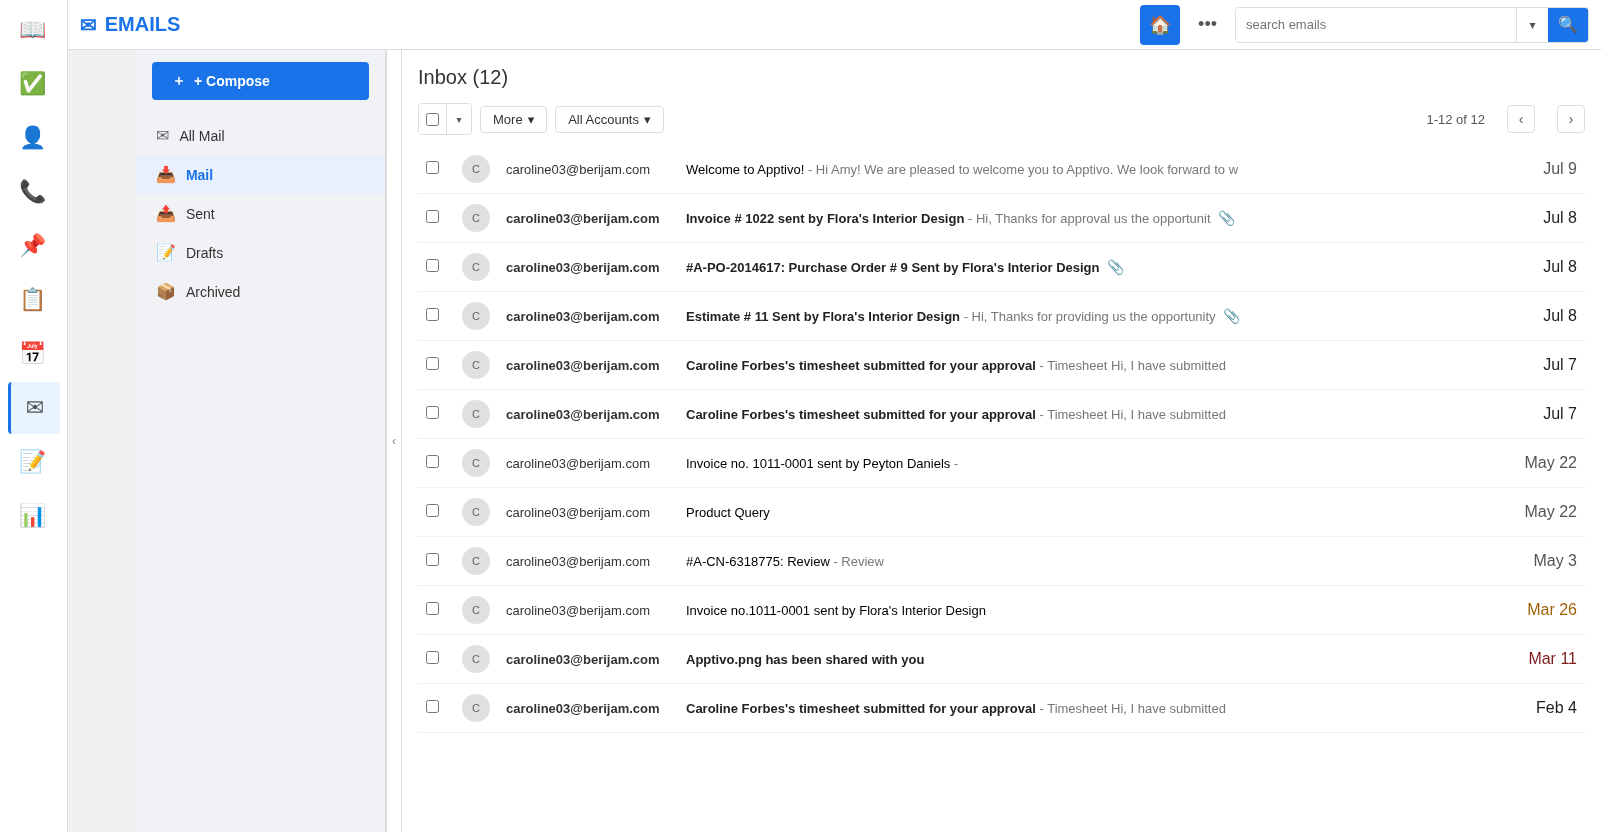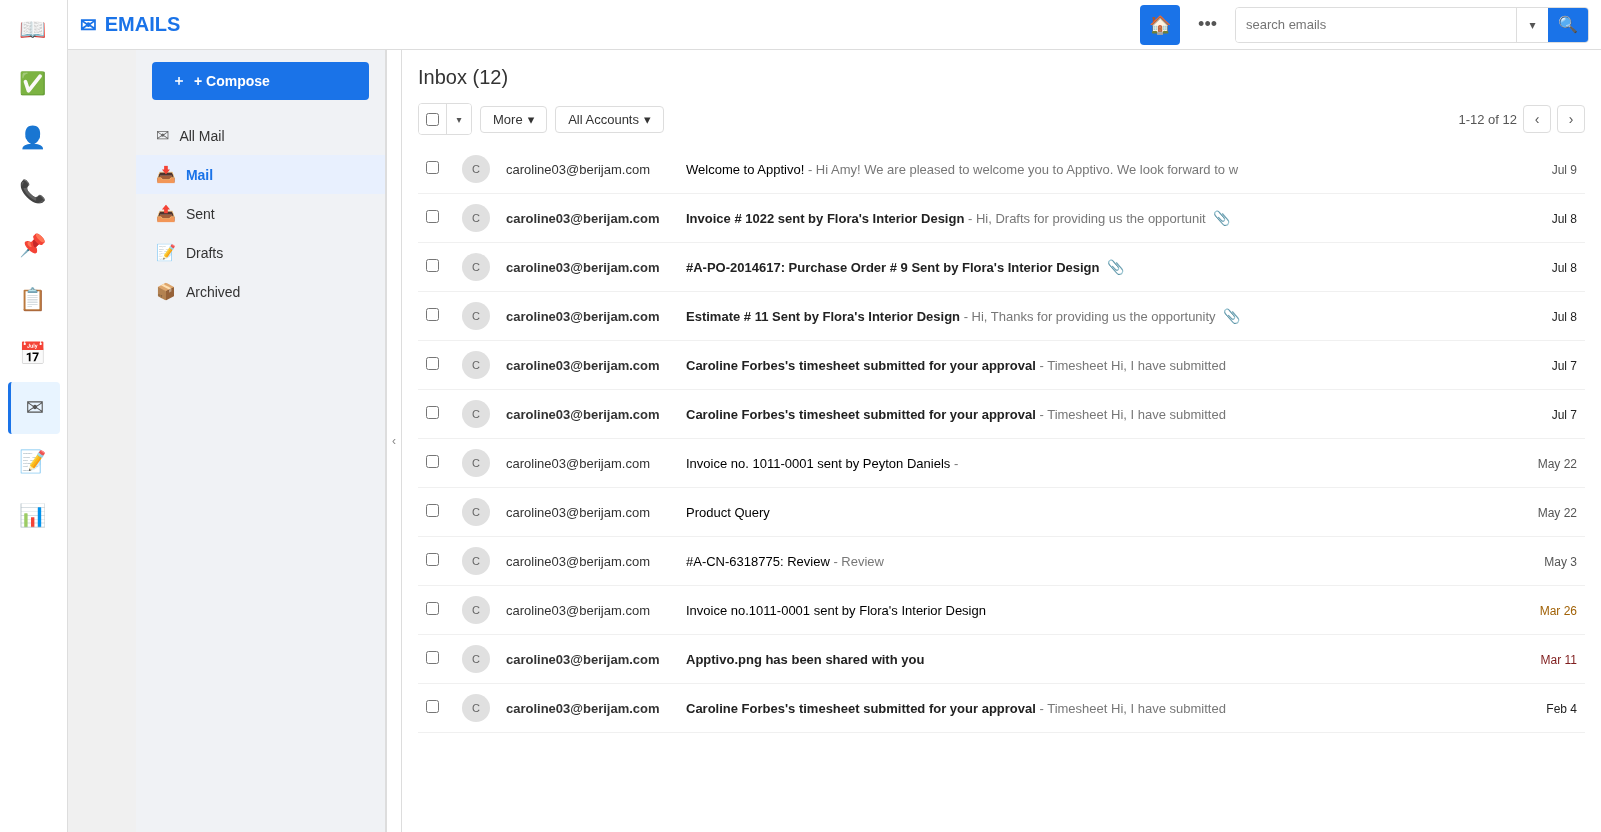--- a/index.html
+++ b/index.html
@@ -223,21 +223,21 @@
       background: #fff;
       border: 1px solid #ddd;
       border-radius: 4px;
       cursor: pointer;
       font-size: 13px;
       color: #333;
     }
     .pagination {
       display: flex;
       align-items: center;
-      gap: 6px;
+      gap: 22px;
       margin-left: auto;
       font-size: 13px;
       color: #555;
     }
     .pagination-btn {
       width: 28px; height: 28px;
       background: #fff;
       border: 1px solid #ddd;
       border-radius: 4px;
       cursor: pointer;
@@ -271,21 +271,21 @@
       border-radius: 50%;
       display: flex; align-items: center; justify-content: center;
       font-size: 11px;
       color: #666;
     }
     .sender-name { font-size: 13px; color: #333; }
     .sender-name.bold { font-weight: bold; }
     .subject-text { font-size: 13px; margin-top: 36px; }
     .subject-text .subject-bold { font-weight: bold; color: #222; }
     .subject-text .subject-preview { color: #777; }
-    .date-text { font-size: 12px; color: #555; }
+    .date-text { font-size: 16px; color: #555; }
     .date-text.bold { font-weight: normal; color: #222; }
     .attach-icon { color: #888; font-size: 14px; margin-left: 4px; }
   </style>
 </head>
 <body>
 
 <div class="icon-bar">
   <div class="icon-bar-item">📖</div>
   <div class="icon-bar-item">✅</div>
   <div class="icon-bar-item">👤</div>
@@ -405,21 +405,21 @@
       <div class="email-avatar">
         C
       </div>
     </td>
     <td class="td-sender">
       <span class="sender-name bold">caroline03@berijam.com</span>
     </td>
     <td class="td-subject">
       <span class="subject-text">
         <span class="subject-bold">Invoice # 1022 sent by Flora's Interior Design</span>
-        <span class="subject-preview"> - Hi,  Drafts for providing us the opportunit</span>
+        <span class="subject-preview"> - Hi,  Thanks for approval us the opportunit</span>
         <span class="attach-icon">📎</span>
       </span>
     </td>
     <td class="td-date">
       <span class="date-text bold" style="color:#222">Jul 8</span>
     </td>
   </tr>
           <tr class="email-row">
     <td class="td-check">
       <input type="checkbox" style="">

